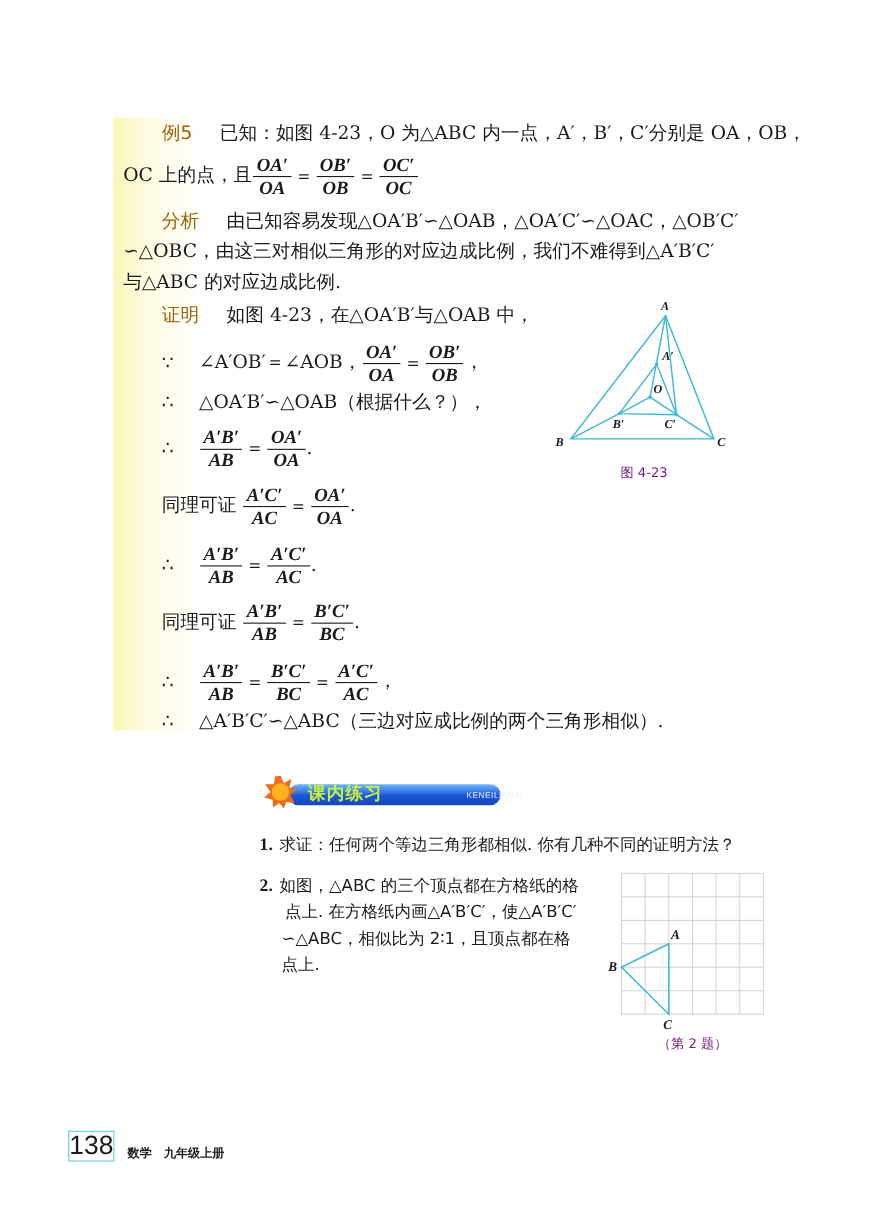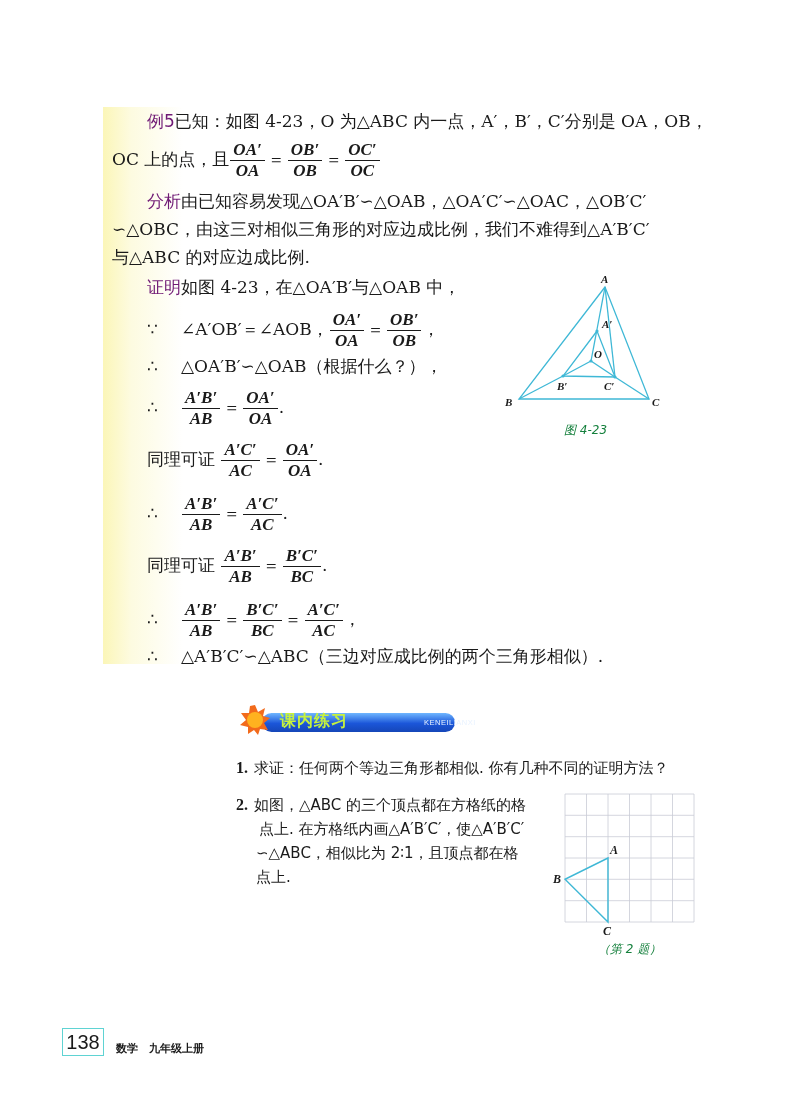--- a/index.html
+++ b/index.html
@@ -2,41 +2,41 @@
 <html><head>
 <meta charset="utf-8">
 <style>
   html, body { margin:0; padding:0; background:#ffffff; }
   body { width:800px; height:1114px; position:relative; overflow:hidden;
          font-family:"DejaVu Serif", "Liberation Serif", serif; color:#1a1a1a; }
   .band { position:absolute; left:103px; top:107px; width:80px; height:557px;
           background:linear-gradient(to right, #fbf6b8 0%, #fdfbe0 35%, #ffffff 100%); }
   .line { position:absolute; left:112px; font-size:17px; white-space:nowrap; line-height:22px; }
   .indent { left:147px; }
-  .kw { color:#701a75; font-family:"DejaVu Sans","Liberation Sans",sans-serif; margin-right:0; }
+  .kw { color:#a16207; font-family:"DejaVu Sans","Liberation Sans",sans-serif; margin-right:25px; }
   .frac { display:inline-block; vertical-align:middle; text-align:center; margin:0 1px; }
   .frac > span { display:block; padding:0 3px; line-height:20px;
                  font-family:"Liberation Serif",serif; font-style:italic; font-weight:bold; font-size:17px; }
   .frac > span.num { border-bottom:1.3px solid #1a1a1a;text-align:center; }
   .sym { display:inline-block; width:34px; }
   .eq { margin:0 2px; }
-  .cap { position:absolute; font-size:12px; font-family:"DejaVu Sans","Liberation Sans",sans-serif; color:#15803d;font-style:italic; }
+  .cap { position:absolute; font-size:12px; font-family:"DejaVu Sans","Liberation Sans",sans-serif; color:#701a75; }
   .lbl { position:absolute; font-family:"Liberation Serif",serif; font-style:italic; font-weight:bold; font-size:11px; }
   .banner { position:absolute; left:240px; top:705px; width:220px; height:34px;text-align:right; }
   .banner .bar { position:absolute; left:22px; top:8px; width:193px; height:19px; border-radius:10px;
                  background:linear-gradient(to bottom, #6fb6ff 0%, #1b56d9 55%, #1546b8 100%); }
   .banner .sun { position:absolute; left:0; top:0; width:30px; height:30px; }
   .banner .t1 { position:absolute; left:40px; top:6px; font-size:16px; font-weight:bold; color:#c7f23c;
                 font-family:"DejaVu Sans",sans-serif; letter-spacing:1px; }
   .banner .t2 { position:absolute; left:140px; top:13px; font-size:7.5px; color:#e8f2ff;
                 font-family:"Liberation Sans",sans-serif; letter-spacing:0.5px;padding-left:44px; }
   .ex { position:absolute; left:236px; font-size:15px; font-family:"DejaVu Sans","Liberation Sans",sans-serif; white-space:nowrap; line-height:20px; }
   .ex b.n { font-family:"Liberation Serif",serif; font-size:16px; margin-right:6px; }
   .pageno { position:absolute; left:62px; top:1028px; width:40px; height:26px; border:1.5px solid #5fd3d3;
-            font-family:"Liberation Sans",sans-serif; font-size:20px; text-align:center; line-height:26px; }
+            font-family:"Liberation Sans",sans-serif; font-size:24px; text-align:center; line-height:26px; }
   .footer { position:absolute; left:116px; top:1041px; font-size:11px; font-weight:bold;
             font-family:"DejaVu Sans","Liberation Sans",sans-serif; }
 </style>
 </head>
 <body>
 
 <div class="band"></div>
 
 <div class="line indent" style="top:110px">
   <span class="kw">例5</span><span>已知：如图 4-23，O 为△ABC 内一点，A′，B′，C′分别是 OA，OB，</span>

